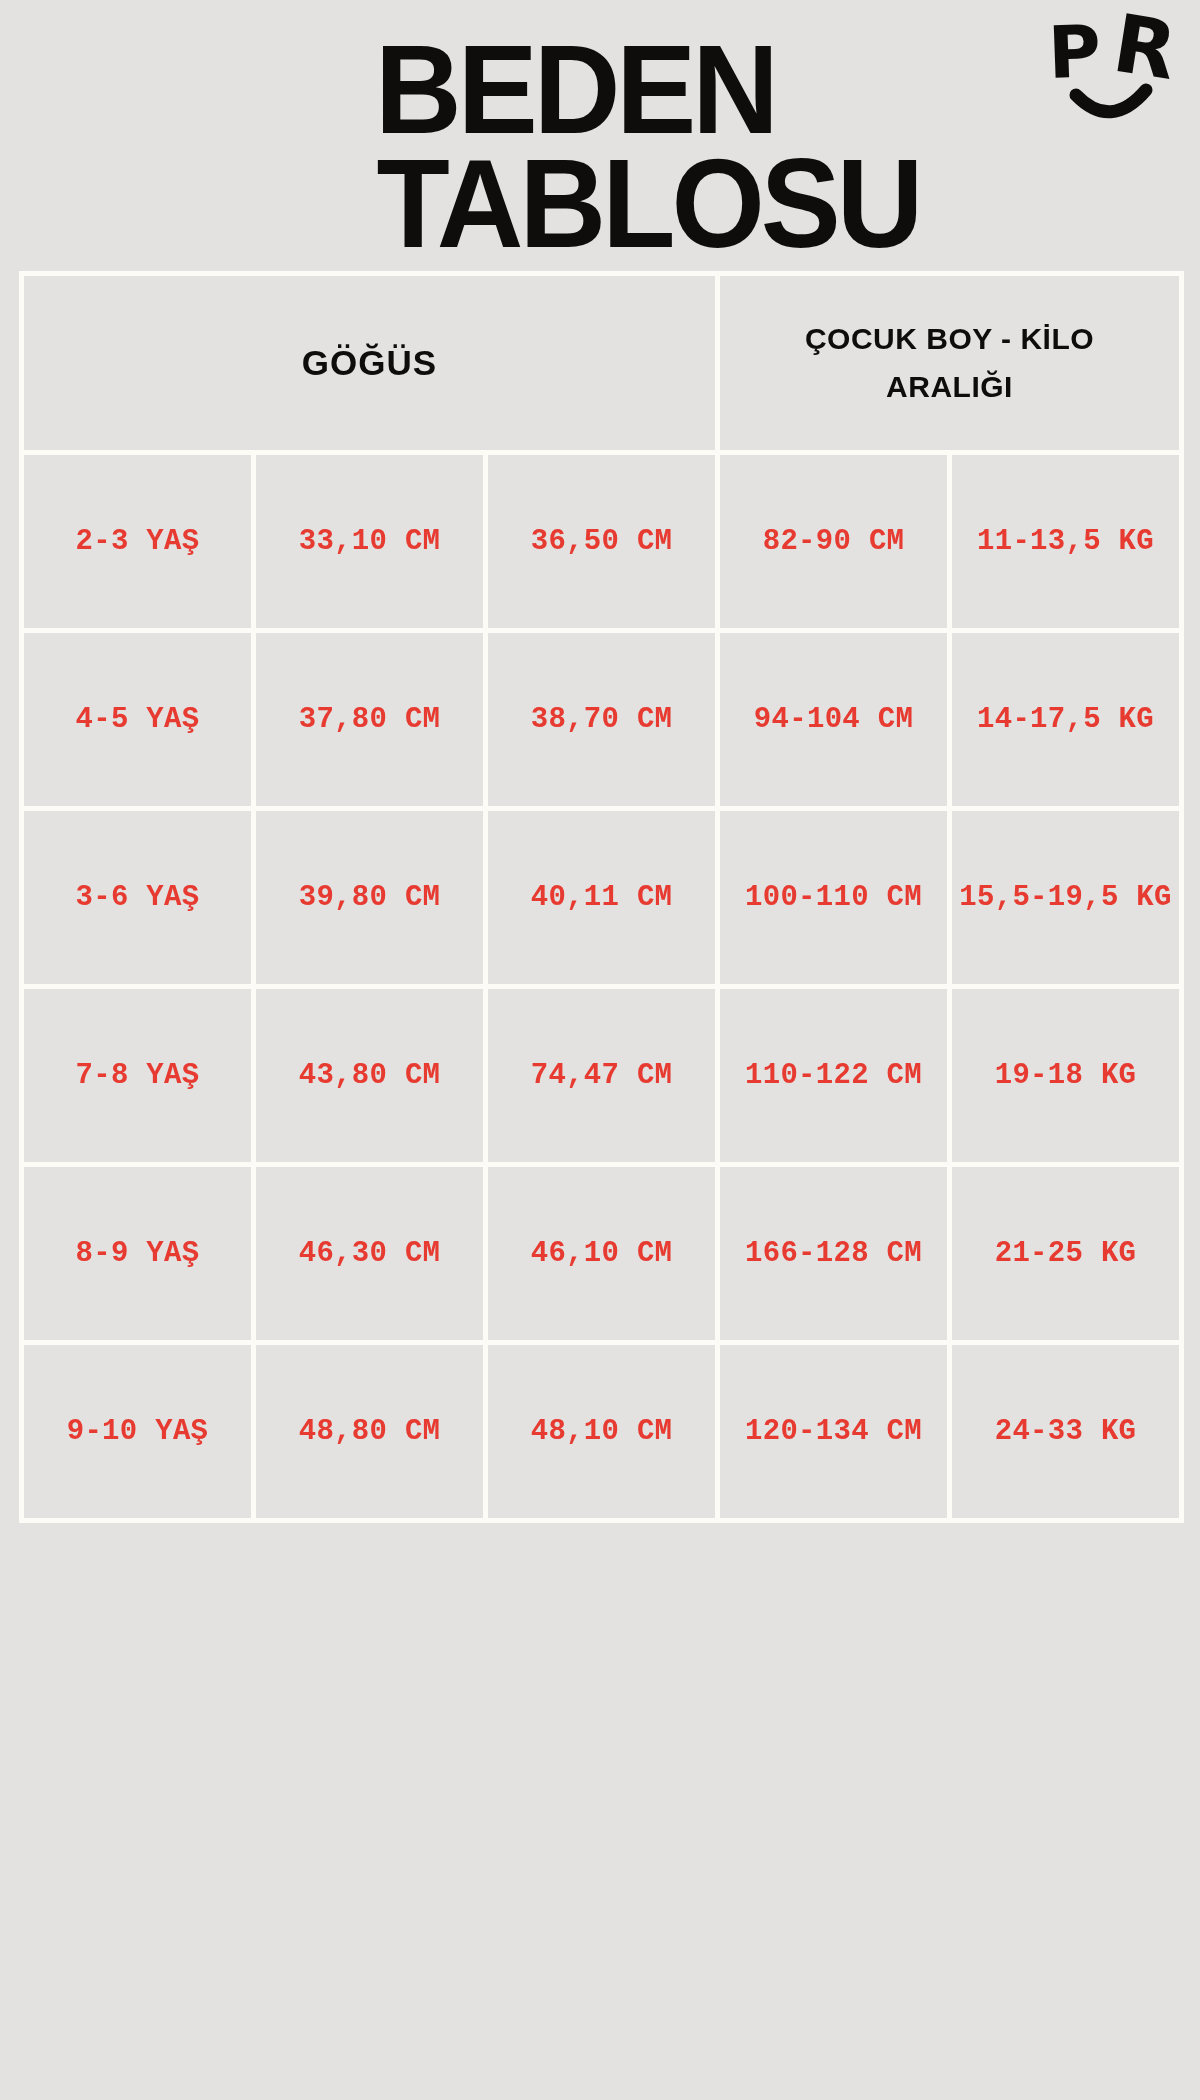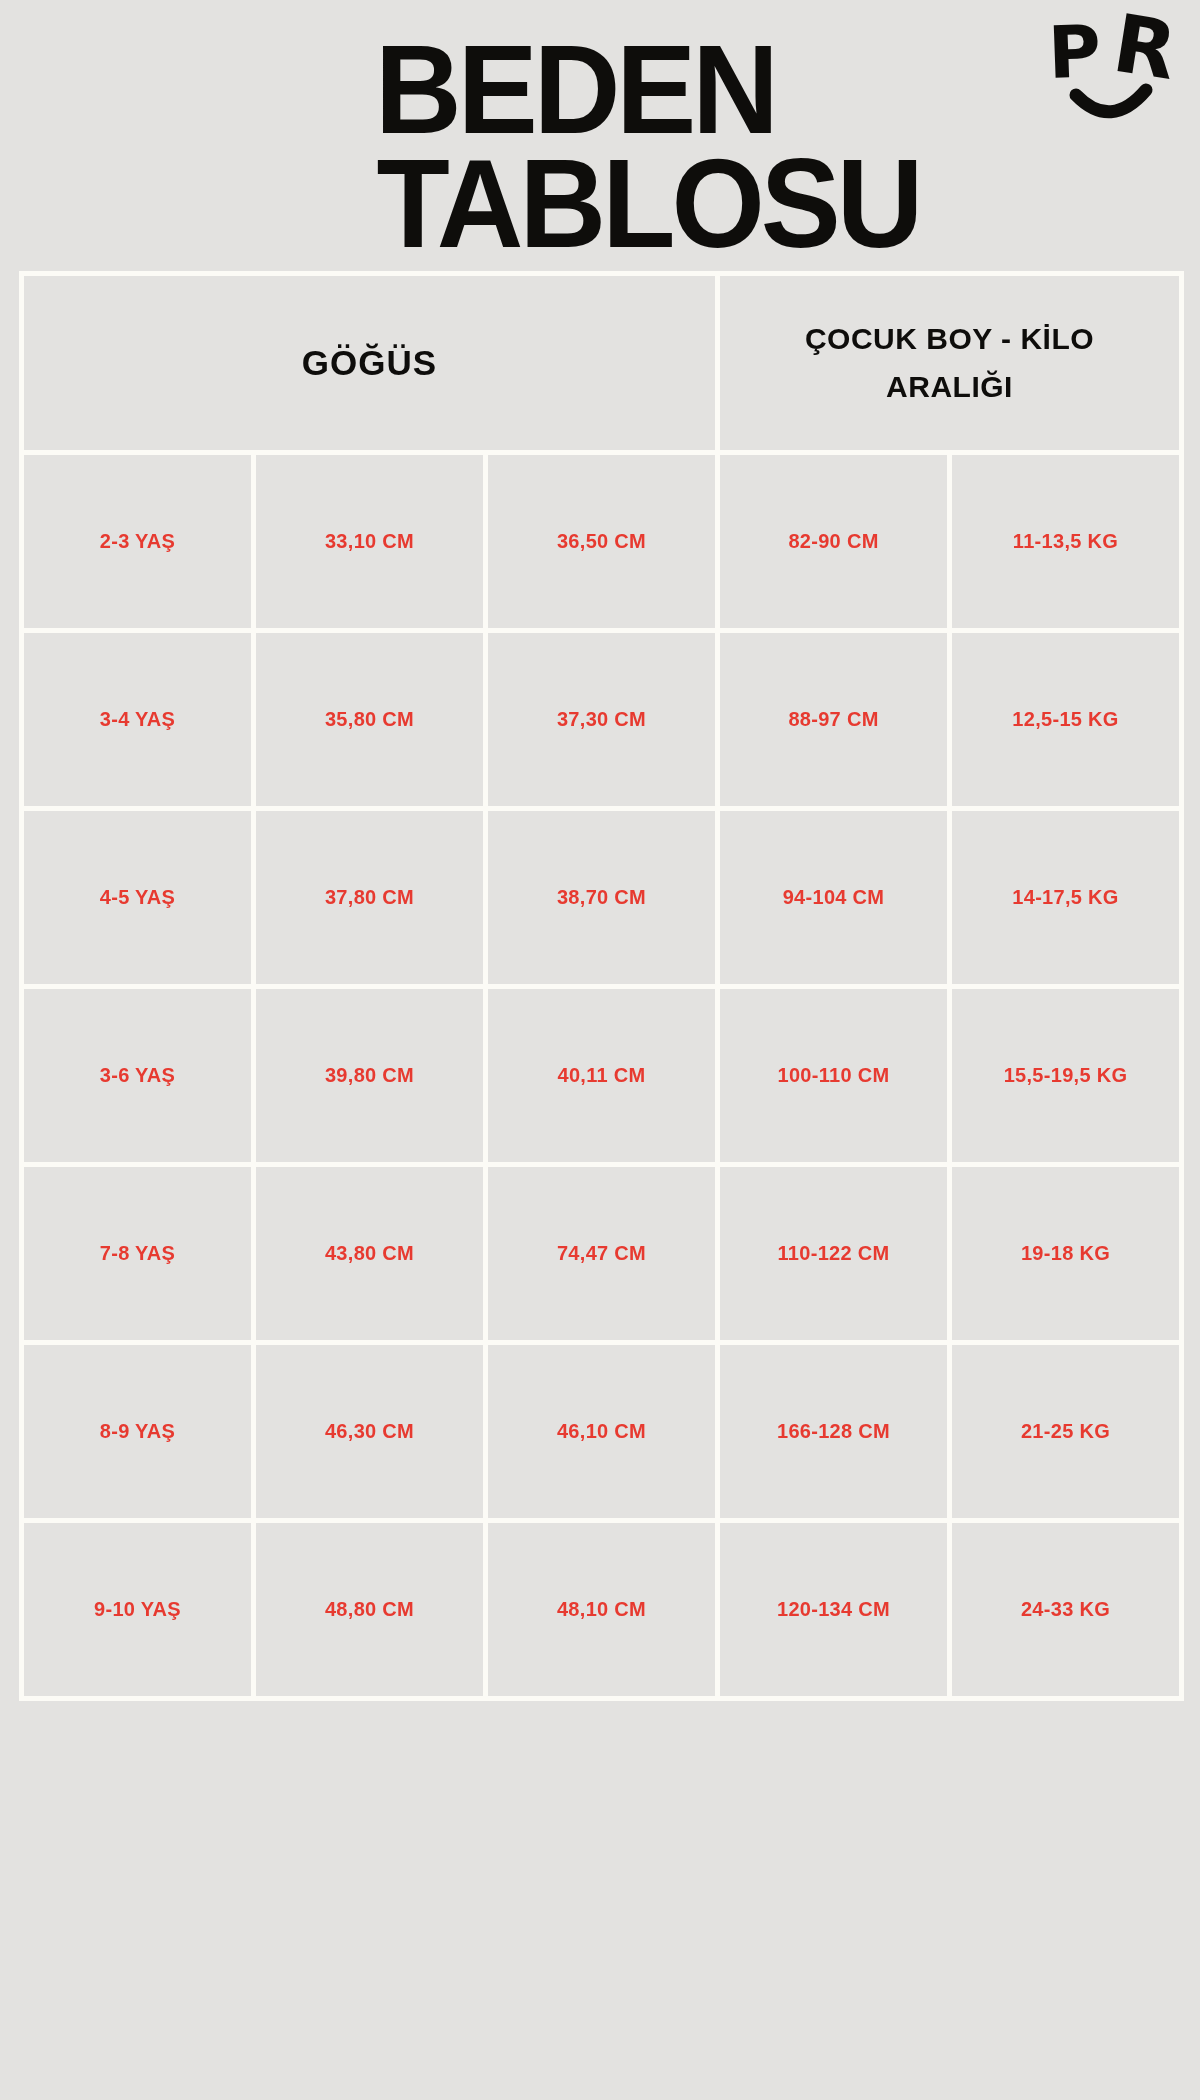--- a/index.html
+++ b/index.html
@@ -84,22 +84,23 @@
   .ch{
     color:var(--red);
     font-weight:800;
     font-size:31px;
     letter-spacing:0.5px;
     line-height:1.55;
   }
   .dc{
     color:var(--red);
     font-weight:800;
-    font-size:20px;
+    font-size:29px;
     letter-spacing:0.3px;
+    font-family:Liberation Mono, monospace;
   }
 </style>
 </head>
 <body>
 
 <div>
 
   <div class="title-line" id="title-line-1">BEDEN</div>
   <div class="title-line" id="title-line-2">TABLOSU</div>
 
@@ -129,27 +130,20 @@
 
 
     <tr class="data-row">
       <td class="dc">2-3 YAŞ</td>
       <td class="dc">33,10 CM</td>
       <td class="dc">36,50 CM</td>
       <td class="dc">82-90 CM</td>
       <td class="dc">11-13,5 KG</td>
     </tr>
     <tr class="data-row">
-      <td class="dc">3-4 YAŞ</td>
-      <td class="dc">35,80 CM</td>
-      <td class="dc">37,30 CM</td>
-      <td class="dc">88-97 CM</td>
-      <td class="dc">12,5-15 KG</td>
-    </tr>
-    <tr class="data-row">
       <td class="dc">4-5 YAŞ</td>
       <td class="dc">37,80 CM</td>
       <td class="dc">38,70 CM</td>
       <td class="dc">94-104 CM</td>
       <td class="dc">14-17,5 KG</td>
     </tr>
     <tr class="data-row">
       <td class="dc">3-6 YAŞ</td>
       <td class="dc">39,80 CM</td>
       <td class="dc">40,11 CM</td>

